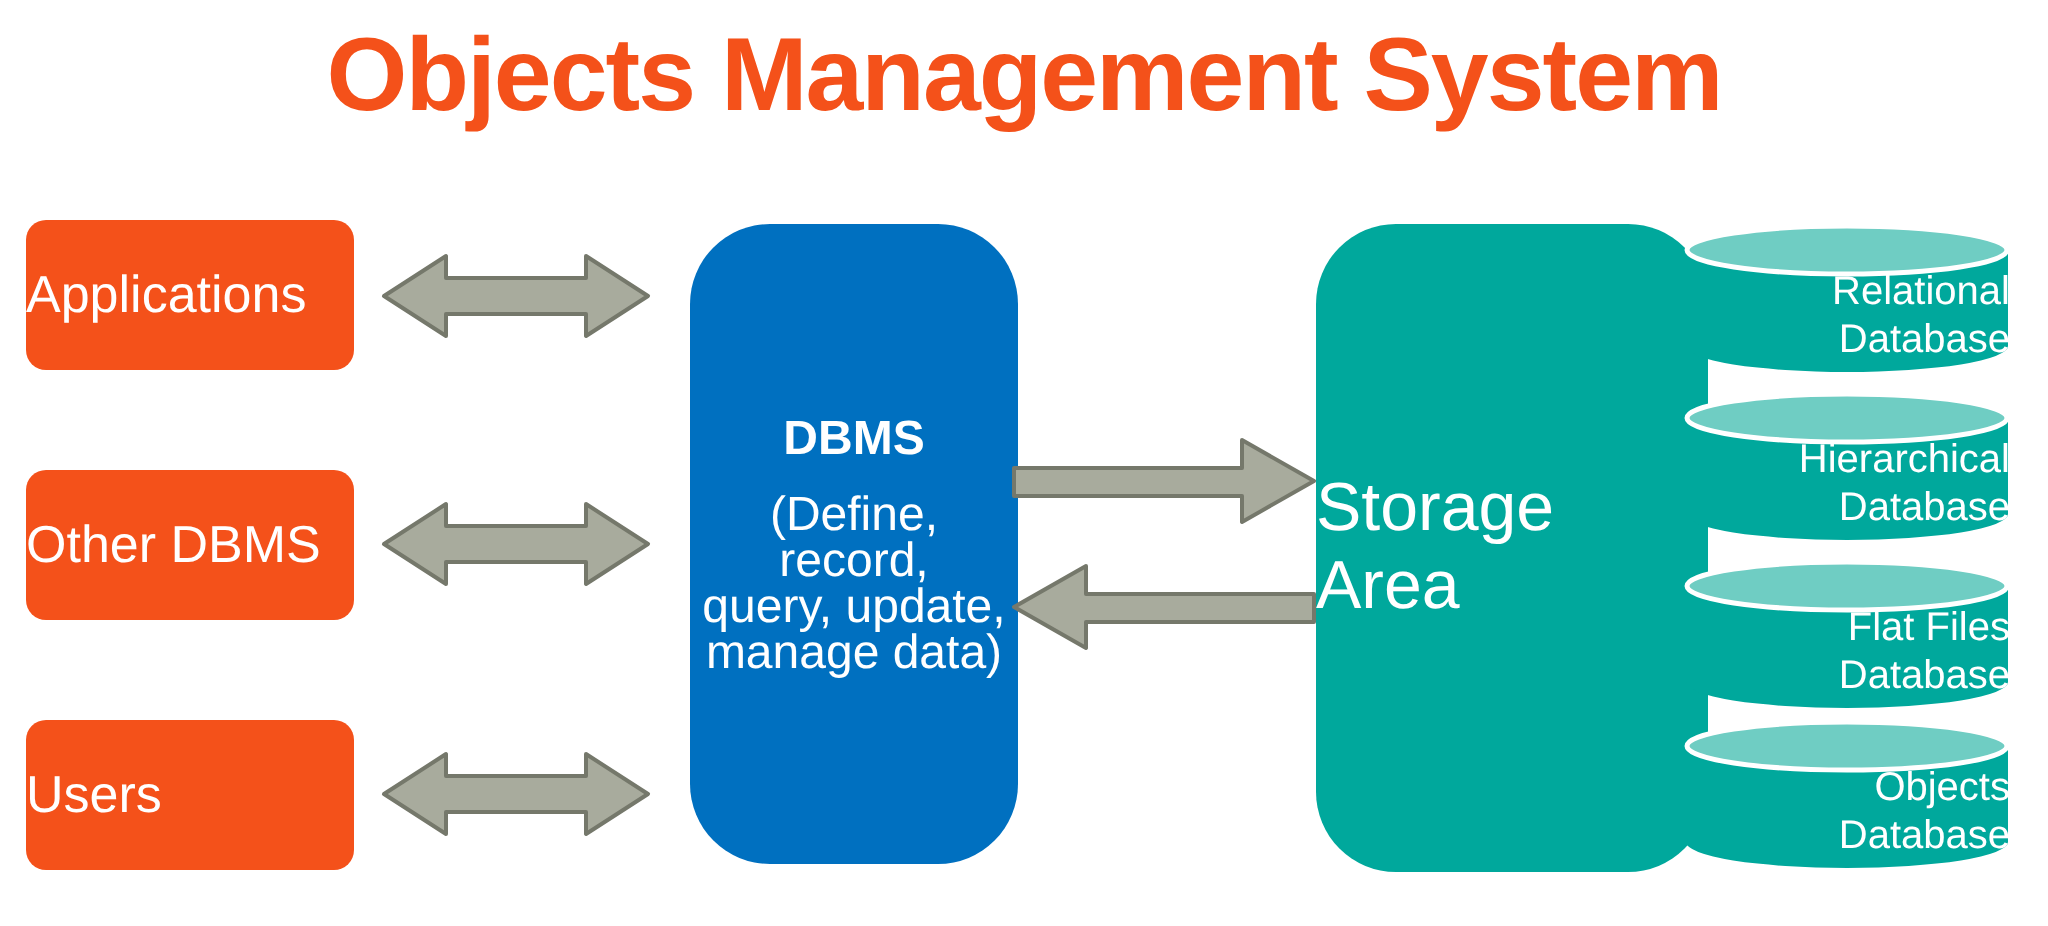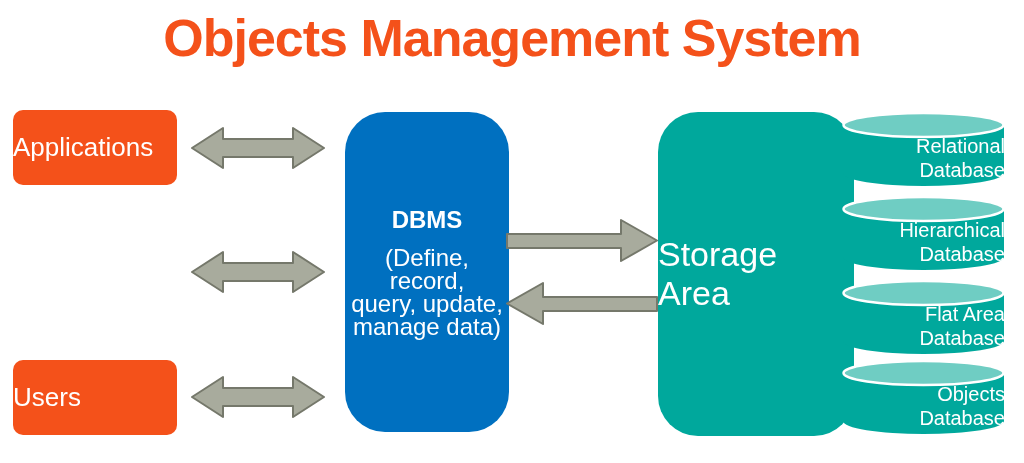--- a/index.html
+++ b/index.html
@@ -96,20 +96,23 @@
 </head>
 <body>
 
 <div class="canvas">
 
   <div class="title">Objects Management System</div>
 
   <div class="src-box b0">
     <span>Applications</span>
   </div>
+  <div class="src-box b1">
+    <span>Other DBMS</span>
+  </div>
   <div class="src-box b2">
     <span>Users</span>
   </div>
 
   <svg class="dbl-arrow a0" viewBox="0 0 136 46">
     <polygon points="2,23 33,3 33,14 103,14 103,3 134,23 103,43 103,32 33,32 33,43"></polygon>
   </svg>
   <svg class="dbl-arrow a1" viewBox="0 0 136 46">
     <polygon points="2,23 33,3 33,14 103,14 103,3 134,23 103,43 103,32 33,32 33,43"></polygon>
   </svg>
@@ -156,21 +159,21 @@
       <div>Hierarchical</div>
       <div>Database</div>
     </div>
   </div>
   <div class="cylinder c2">
     <svg width="163" height="76" viewBox="0 0 163 76">
       <path class="cyl-body" d="M1,13 L1,61 A80.5,13 0 0 0 162,61 L162,13 A80.5,12.5 0 0 1 1,13 Z"></path>
       <ellipse class="cyl-top" cx="81.5" cy="13" rx="80" ry="12"></ellipse>
     </svg>
     <div class="cyl-label">
-      <div>Flat Area</div>
+      <div>Flat Files</div>
       <div>Database</div>
     </div>
   </div>
   <div class="cylinder c3">
     <svg width="163" height="76" viewBox="0 0 163 76">
       <path class="cyl-body" d="M1,13 L1,61 A80.5,13 0 0 0 162,61 L162,13 A80.5,12.5 0 0 1 1,13 Z"></path>
       <ellipse class="cyl-top" cx="81.5" cy="13" rx="80" ry="12"></ellipse>
     </svg>
     <div class="cyl-label">
       <div>Objects</div>

